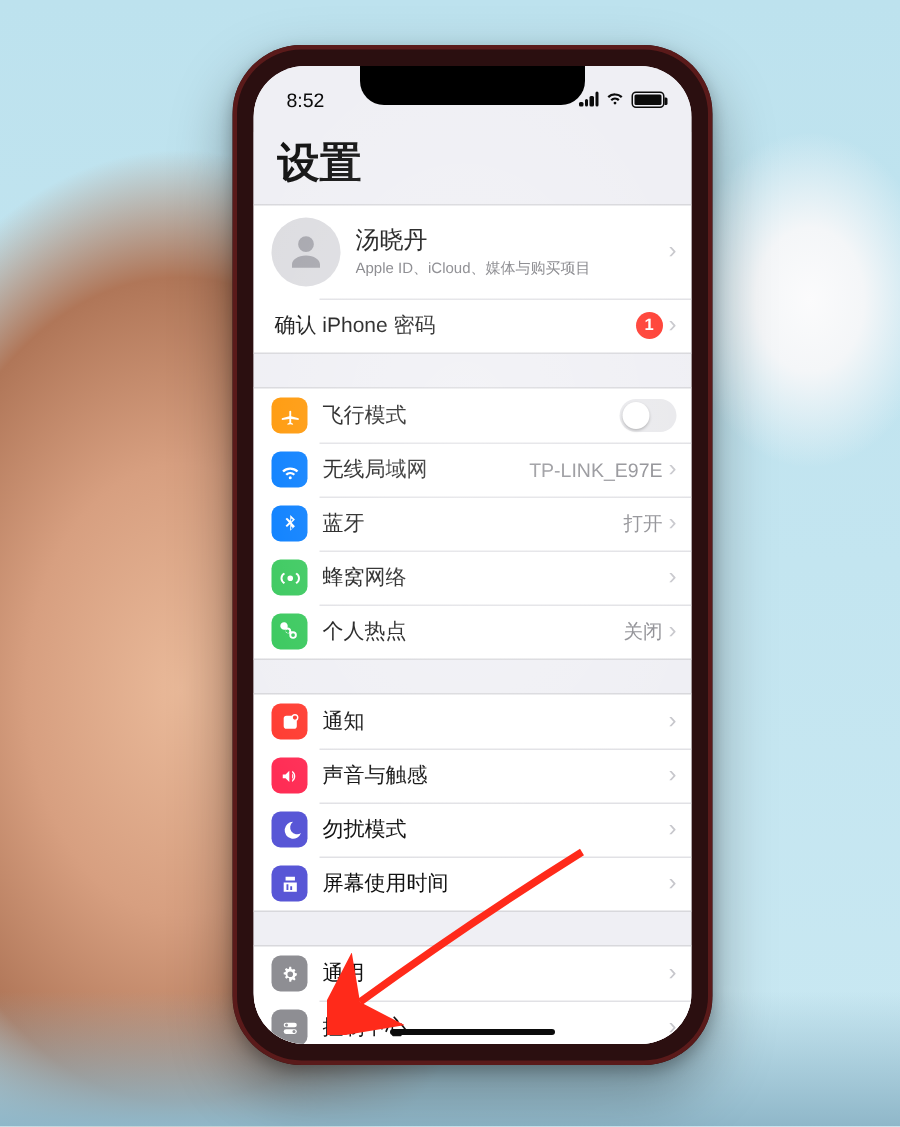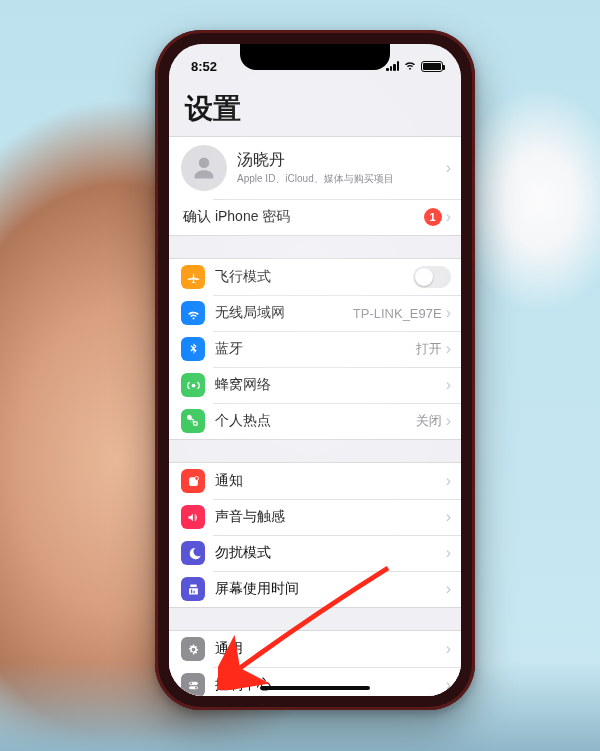--- a/index.html
+++ b/index.html
@@ -59,21 +59,21 @@
     background: #000;
     border-bottom-left-radius: 16px;
     border-bottom-right-radius: 16px;
     z-index: 5;
   }
 
   .status-bar {
     position: absolute; top: 0; left: 0; right: 0; height: 38px;
     display: flex; justify-content: space-between; align-items: center;
     padding: 6px 18px 0 22px;
-    font-size: 13px; font-weight: 700; color: #0b0b0b;
+    font-size: 13px; font-weight: 400; color: #0b0b0b;
     z-index: 4;
   }
   .status-left { width: 54px; }
   .status-right { display: flex; align-items: center; gap: 4px; }
   .signal-bars { display: flex; align-items: flex-end; gap: 1px; height: 10px; }
   .signal-bars span { width: 2.5px; background: #0b0b0b; border-radius: 1px; }
   .signal-bars span:nth-child(1){height:3px}
   .signal-bars span:nth-child(2){height:5px}
   .signal-bars span:nth-child(3){height:7px}
   .signal-bars span:nth-child(4){height:10px}

